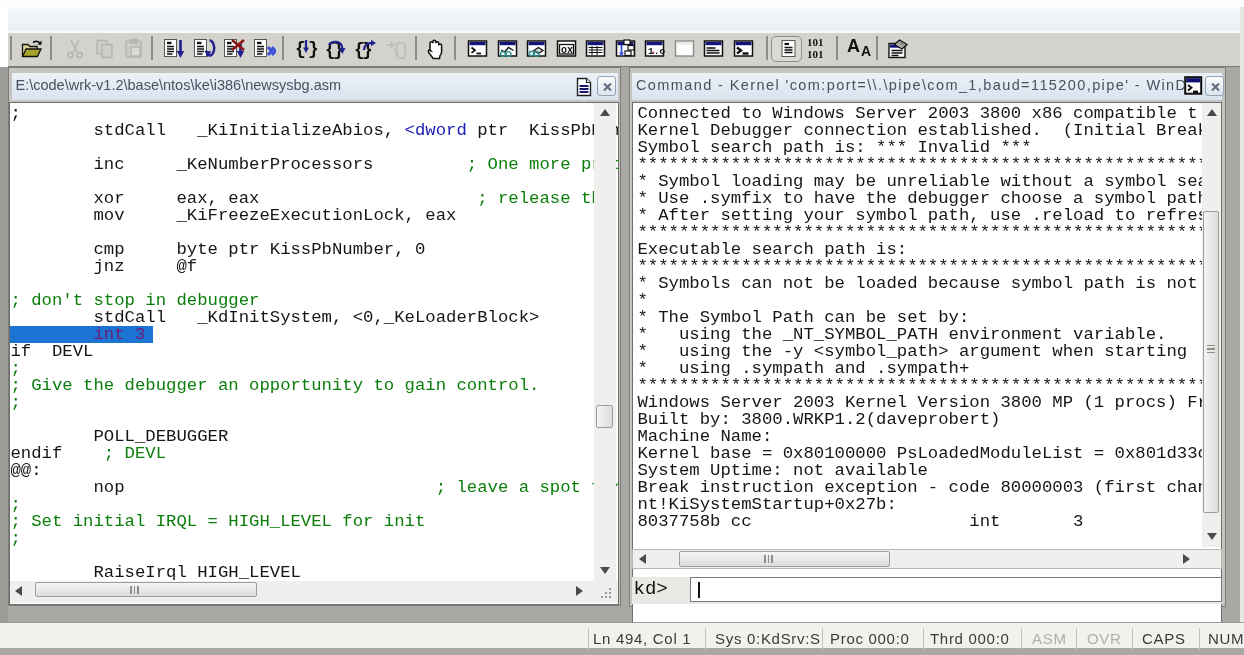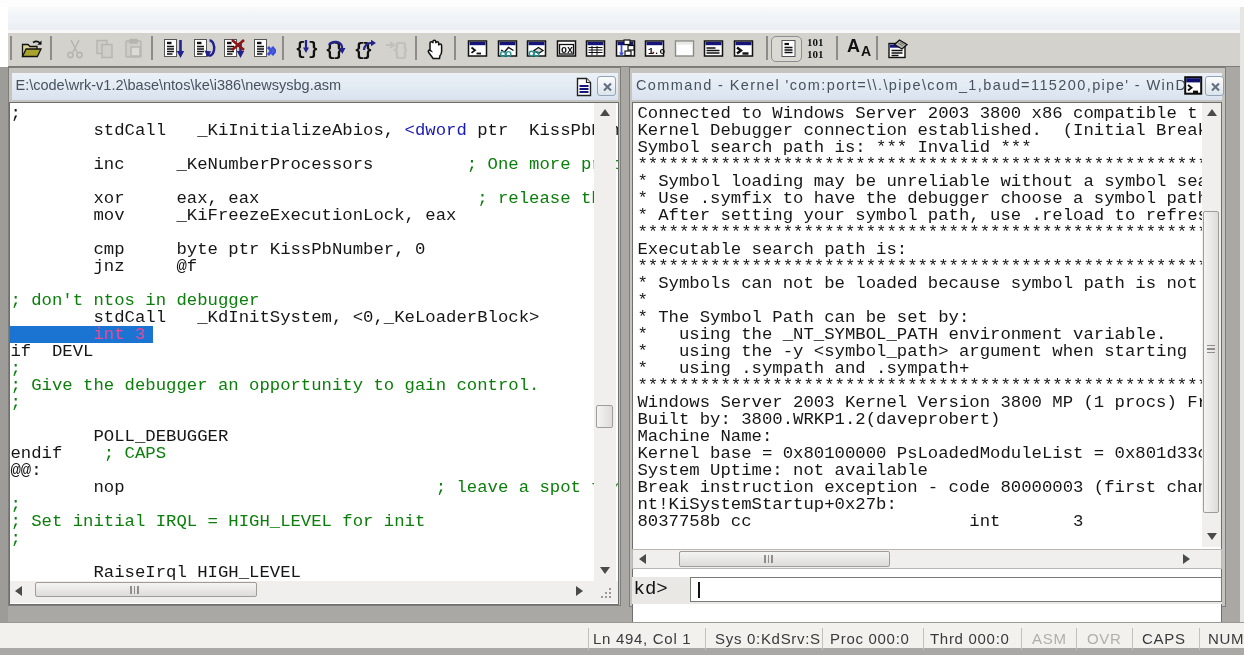--- a/index.html
+++ b/index.html
@@ -288,30 +288,30 @@
         stdCall   _KiInitializeAbios, <span class="k">&lt;dword</span> ptr  KissPbNumber&gt;
 
         inc     _KeNumberProcessors         <span class="c">; One more processor now active</span>
 
         xor     eax, eax                     <span class="c">; release the freeze execution lock</span>
         mov     _KiFreezeExecutionLock, eax
 
         cmp     byte ptr KissPbNumber, 0
         jnz     @f
 
-<span class="c">; don't ntos in debugger</span>
+<span class="c">; don't stop in debugger</span>
         stdCall   _KdInitSystem, &lt;0,_KeLoaderBlock&gt;
-<span style="color:#ec4899">        int 3</span>
+<span style="color:#701a75">        int 3</span>
 if  DEVL
 <span class="c">;</span>
 <span class="c">; Give the debugger an opportunity to gain control.</span>
 <span class="c">;</span>
 
         POLL_DEBUGGER
-endif    <span class="c">; CAPS</span>
+endif    <span class="c">; DEVL</span>
 @@:
         nop                              <span class="c">; leave a spot for the debugger</span>
 <span class="c">;</span>
 <span class="c">; Set initial IRQL = HIGH_LEVEL for init</span>
 <span class="c">;</span>
 
         RaiseIrql HIGH_LEVEL</pre>
 
         <div class="sbtrack" style="left:584.3px;top:0;width:22.2px;height:478px;">
           <div class="arr" style="left:6px;top:6px;border-left:5.5px solid transparent;border-right:5.5px solid transparent;border-bottom:7px solid #4a4a48;"></div>

